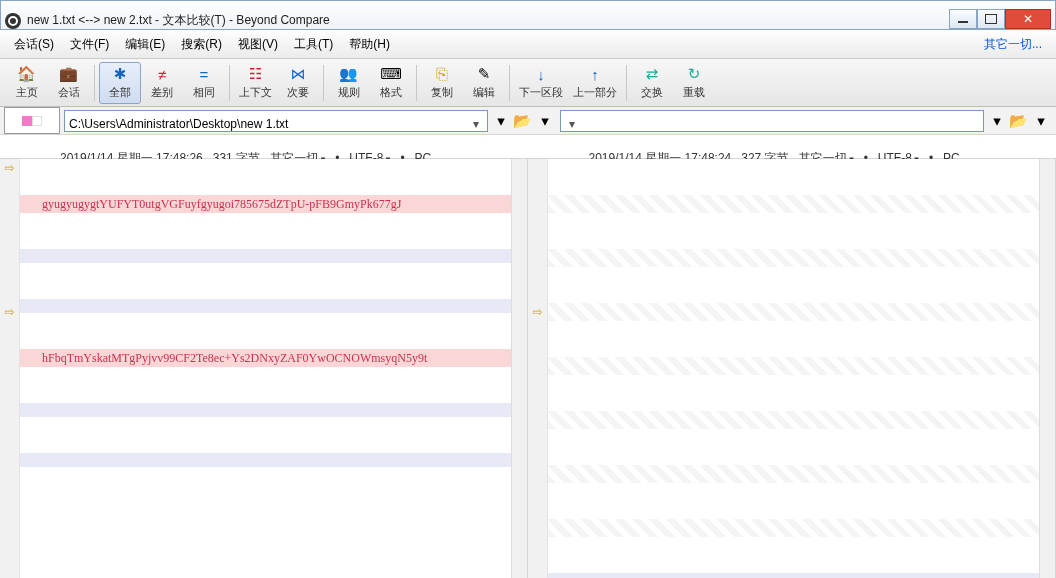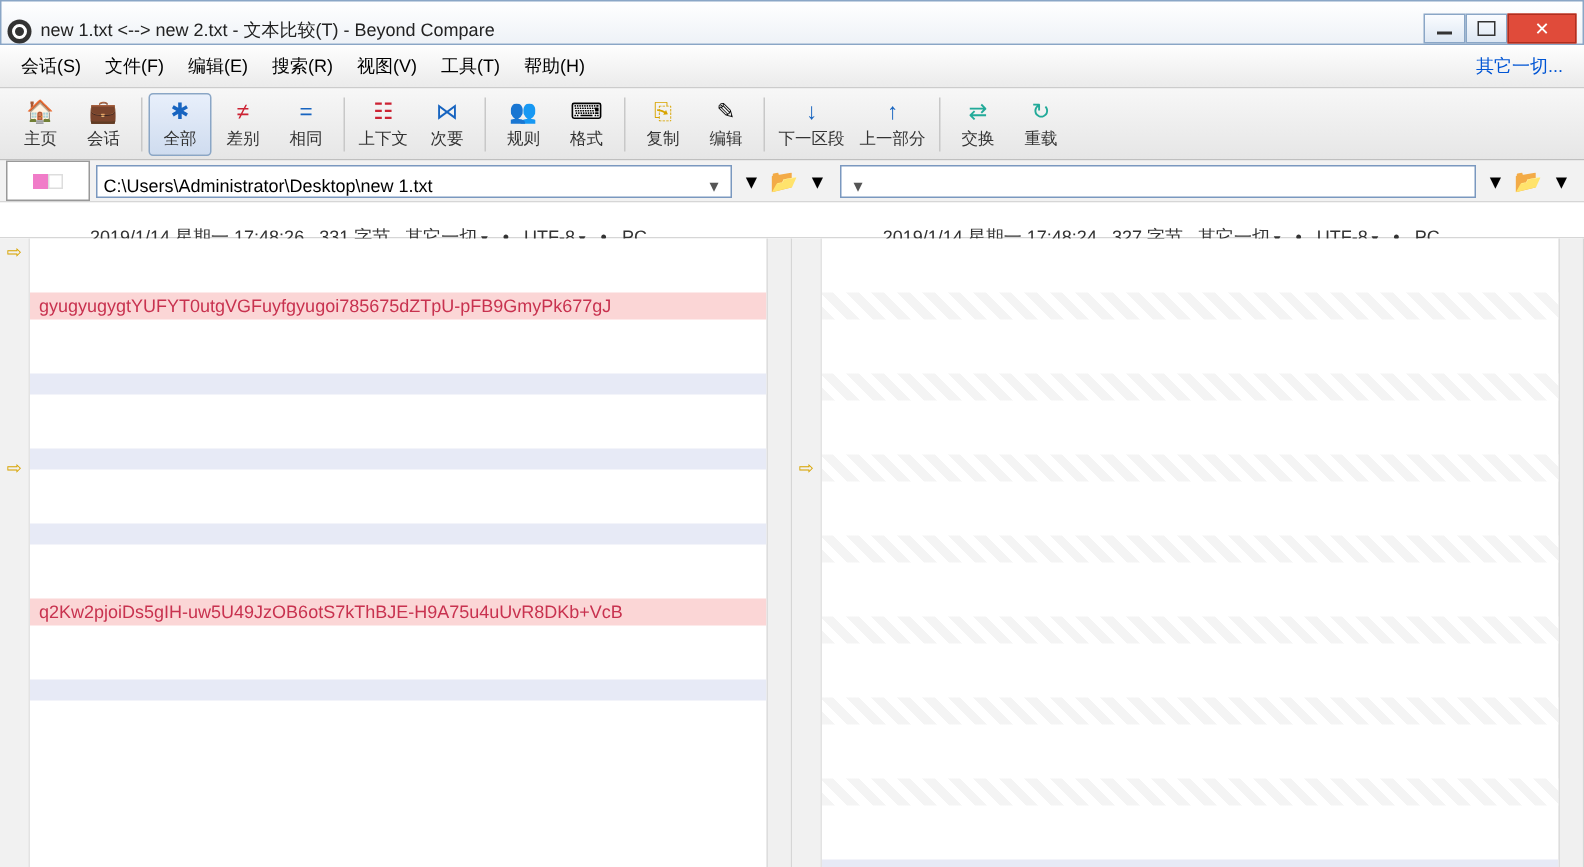--- a/index.html
+++ b/index.html
@@ -50,21 +50,21 @@
 .info-pane .dd { cursor:pointer;text-align:right;}
 .info-pane .dd::after{content:" ▾"; font-size:9px;}
 
 
 .compare { display:flex; height: calc(578px - 30px - 24px - 48px - 28px - 24px);}
 .pane { flex:1; display:flex; border-right:1px solid #d6d6d6; background:#fff; position:relative;}
 .gutter { width:20px; background:#f1f1f1; border-right:1px solid #e3e3e3; display:flex; flex-direction:column;}
 .arrow { height:18px; display:flex; align-items:center; justify-content:center; font-size:12px; color:#d8a400;}
 .lines-wrap { flex:1; position:relative; overflow:hidden;}
 .lines { font-family: "Courier New", monospace; font-size:12px; line-height:18px; white-space:pre; color:#000;}
-.line { padding:0 6px; height:18px; }
+.line { padding:0 22px; height:18px;font-family:Liberation Serif, serif; }
 .line.blank { height:14px; background:#e7eaf6;}
 .line.deleted { background:#fbd6d6; color:#c8324f;}
 .line.hatch { background:repeating-linear-gradient(45deg,#f4f4f4,#f4f4f4 6px,#fff 6px,#fff 12px);}
 .scrollbar-v { width:16px; background:#f0f0f0; border-left:1px solid #ddd;}
 </style>
 </head>
 <body>
 
 <div class="titlebar">
   <span class="app-icon"></span>
@@ -221,22 +221,22 @@
     <div class="gutter">
       <div class="arrow">⇨</div>
       <div style="height:126px"></div>
       <div class="arrow">⇨</div>
     </div>
     <div class="lines-wrap">
       <div class="lines">
         <div class="line deleted">gyugyugygtYUFYT0utgVGFuyfgyugoi785675dZTpU-pFB9GmyPk677gJ</div>
         <div class="line blank"></div>
         <div class="line blank"></div>
-        <div class="line blank"></div>
-        <div class="line deleted">q2Kw2pjoiDs5gIH-uw5U49JzOB6otS7kThBJE-H9A75u4uUvR8DKb+VcB</div>
+        <div class="line deleted">hFbqTmYskatMTgPyjvv99CF2Te8ec+Ys2DNxyZAF0YwOCNOWmsyqN5y9t</div>
+        <div class="line blank"></div>
         <div class="line blank"></div>
         
         
         
         
         
         
         
         
         

